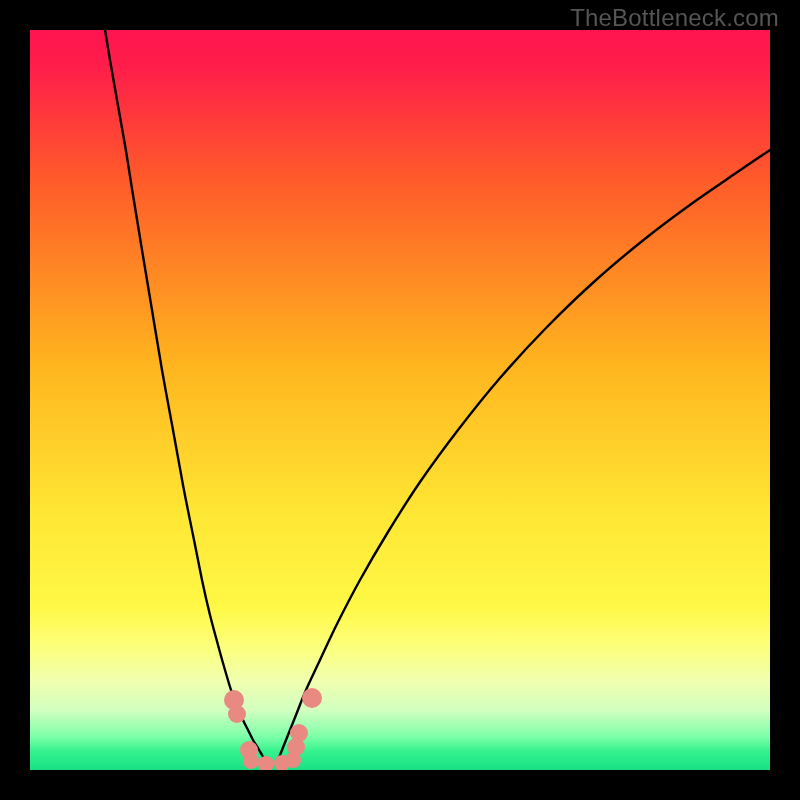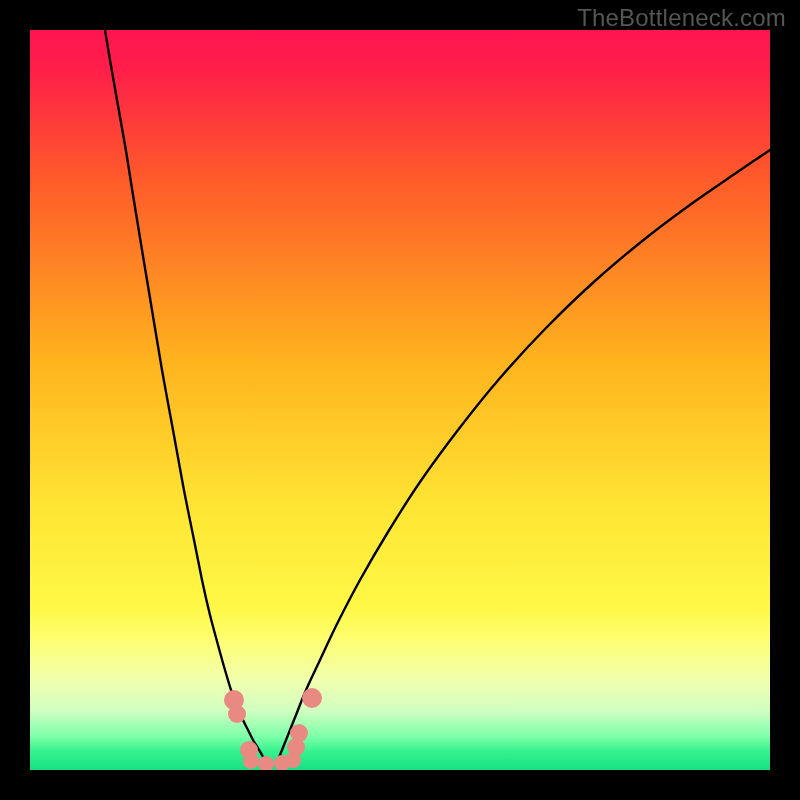--- a/index.html
+++ b/index.html
@@ -13,21 +13,21 @@
   }
   .outer {
     position: relative;
     width: 800px;
     height: 800px;
     background: #000;
   }
   .watermark {
     position: absolute;
     top: 4px;
-    right: 14px;
+    right: 21px;
     color: #555;
     font-size: 24px;
     font-weight: 400;
     letter-spacing: 0.2px;
     z-index: 10;
   }
   .plot {
     position: absolute;
     left: 30px;
     top: 30px;

